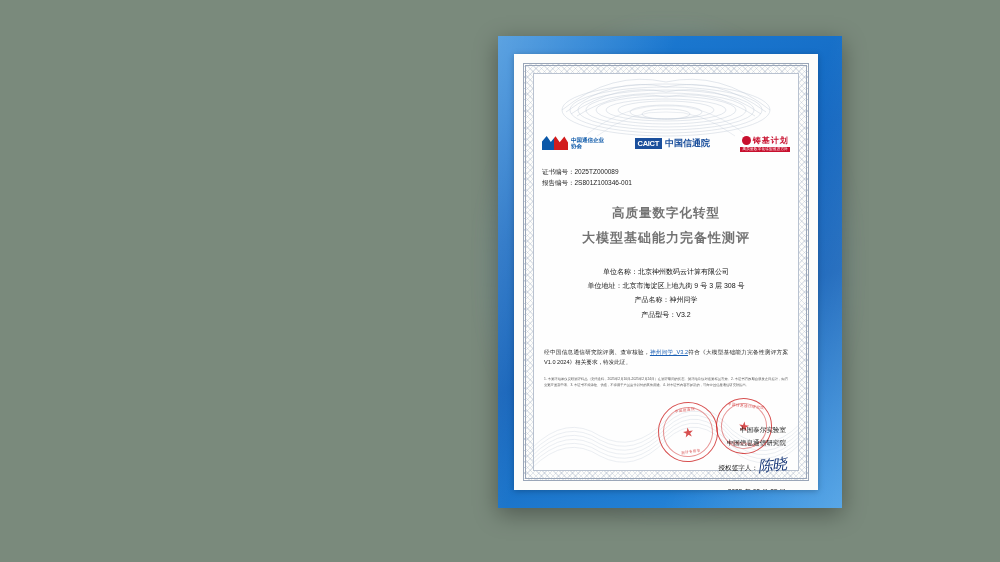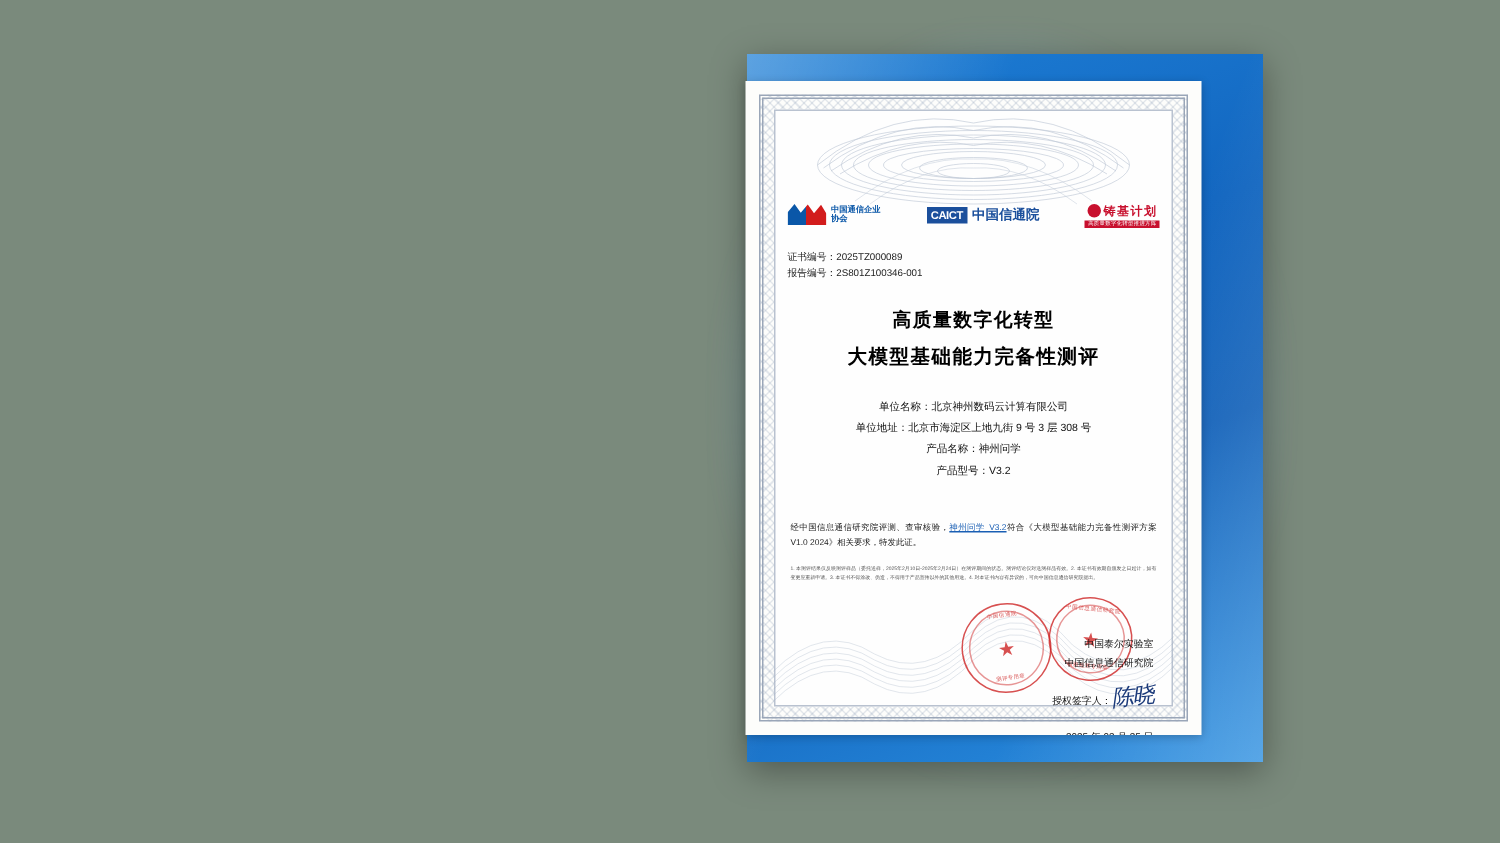--- a/index.html
+++ b/index.html
@@ -40,21 +40,21 @@
   .cert-outer::after {
     content: "";
     position: absolute;
     inset: 0;
     background: linear-gradient(110deg, rgba(255,255,255,0.28) 0%, rgba(255,255,255,0) 35%, rgba(255,255,255,0) 65%, rgba(255,255,255,0.22) 100%);
     pointer-events: none;
   }
   
   .cert-page {
     position: absolute;
-    left: 497px;
+    left: 514px;
     top: 54px;
     width: 304px;
     height: 436px;
     background: #fdfdfb;
     box-shadow: 0 1px 6px rgba(0,0,0,0.25);
     overflow: hidden;
   }
   
   .guilloche {
     position: absolute;
@@ -183,21 +183,21 @@
   .meta div {
     font-size: 6.5px;
     color: #222;
     line-height: 1.7;
   }
   .title-block {
     margin-top: 14px;
     text-align: center;
   }
   .title-1, .title-2 {
-    color: #000000;
+    color: #737373;
     font-weight: bold;
     letter-spacing: 1px;
   }
   .title-1 {
     font-size: 12.5px;
     line-height: 1.9;
   }
   .title-2 {
     font-size: 13px;
     line-height: 1.9;

